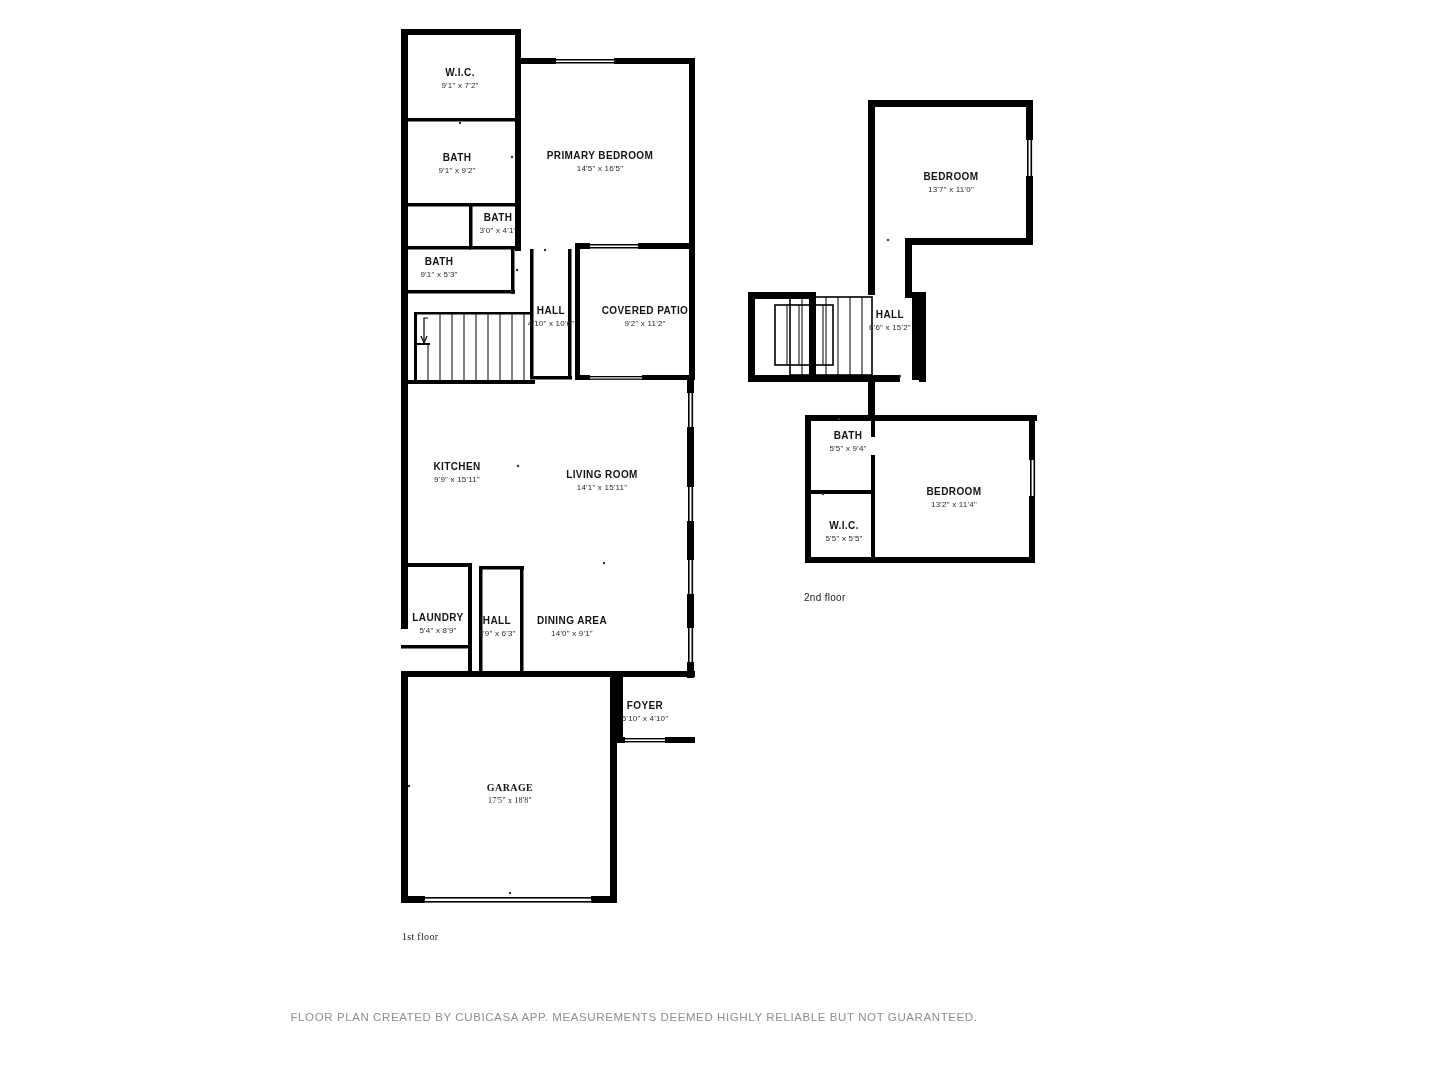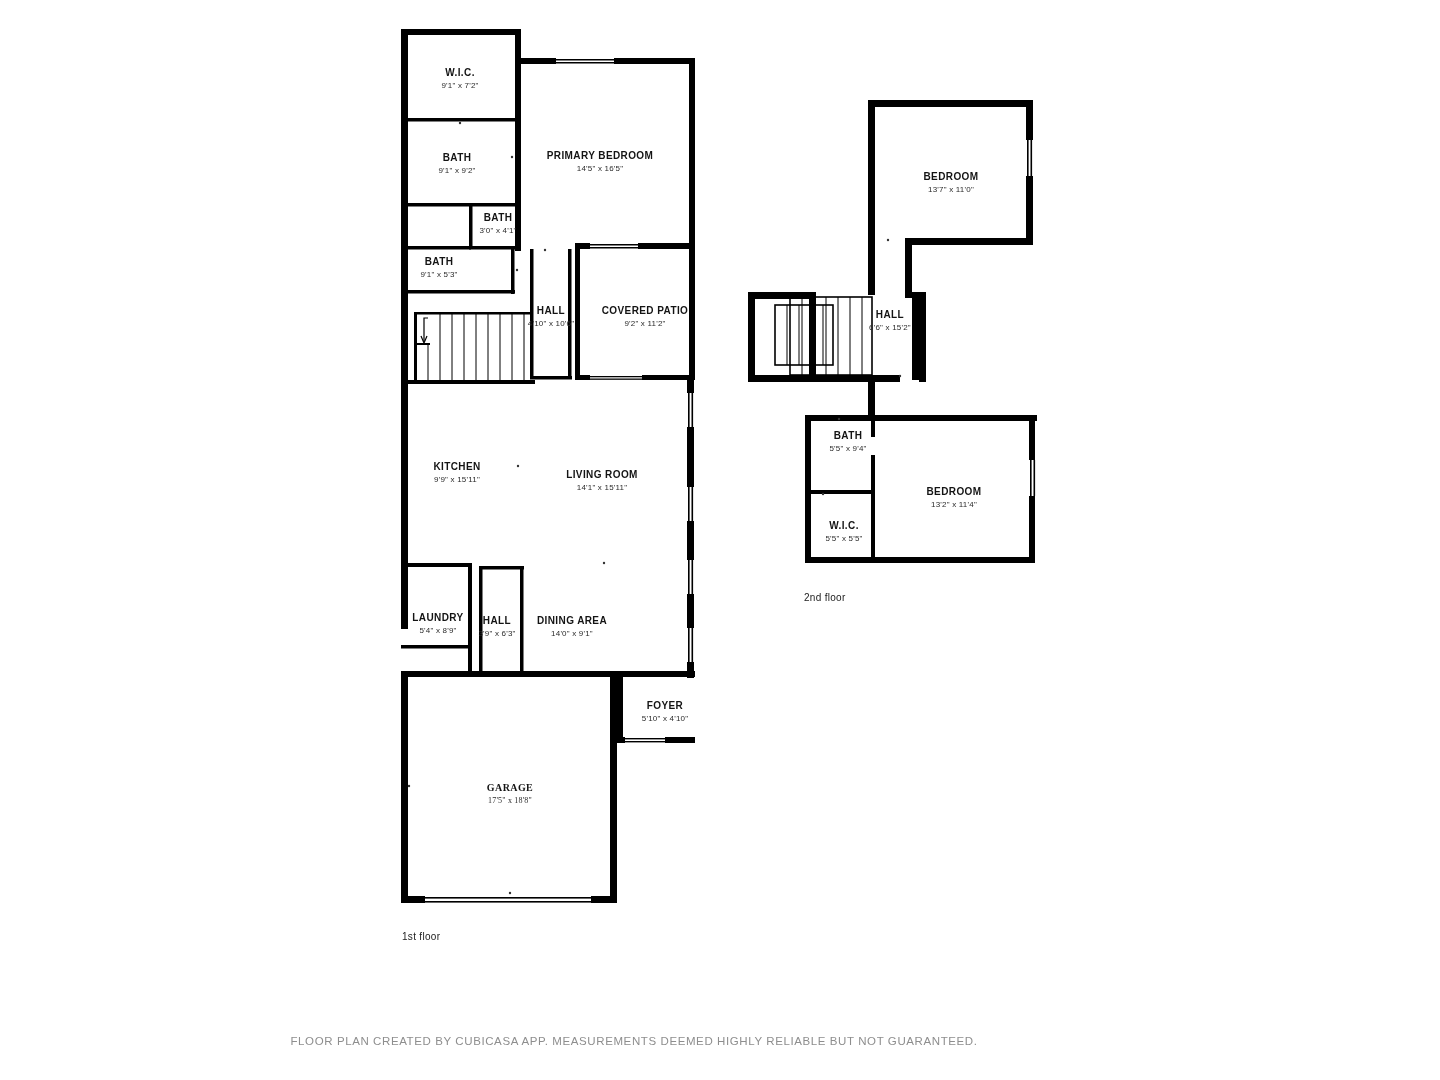--- a/index.html
+++ b/index.html
@@ -48,21 +48,21 @@
     position: absolute;
     font-size: 10px;
     font-weight: 400;
     color: #222;
     letter-spacing: 0.3px;
     white-space: nowrap;
   }
   .footer-note {
     position: absolute;
     left: 0;
-    top: 1035px;
+    top: 1011px;
     width: 1268px;
     text-align: center;
     font-size: 11.5px;
     letter-spacing: 0.6px;
     color: #8e8e8e;
     font-family: "Liberation Sans", sans-serif;
   }
 </style>
 </head>
 <body>
@@ -292,31 +292,31 @@
   <div class="room-label" style="left:497px; top:627px;">
     <span class="rl-name">HALL</span>
     <span class="rl-dim">3'9" x 6'3"</span>
   </div>
 
   <div class="room-label" style="left:572px; top:627px;">
     <span class="rl-name">DINING AREA</span>
     <span class="rl-dim">14'0" x 9'1"</span>
   </div>
 
-  <div class="room-label" style="left:645px; top:712px;margin-left:20px;">
+  <div class="room-label" style="left:645px; top:712px;">
     <span class="rl-name">FOYER</span>
     <span class="rl-dim">5'10" x 4'10"</span>
   </div>
 
   <div class="room-label" style="left:510px; top:794px;font-family:Liberation Serif, serif;">
     <span class="rl-name">GARAGE</span>
     <span class="rl-dim">17'5" x 18'8"</span>
   </div>
 
-  <div class="floor-caption" style="left:402px; top:931px;">1st floor</div>
+  <div class="floor-caption" style="left:402px; top:931px;font-family:Liberation Serif, serif;">1st floor</div>
 
   <div class="room-label" style="left:951px; top:183px;">
     <span class="rl-name">BEDROOM</span>
     <span class="rl-dim">13'7" x 11'0"</span>
   </div>
 
   <div class="room-label" style="left:890px; top:321px;">
     <span class="rl-name">HALL</span>
     <span class="rl-dim">6'6" x 15'2"</span>
   </div>

